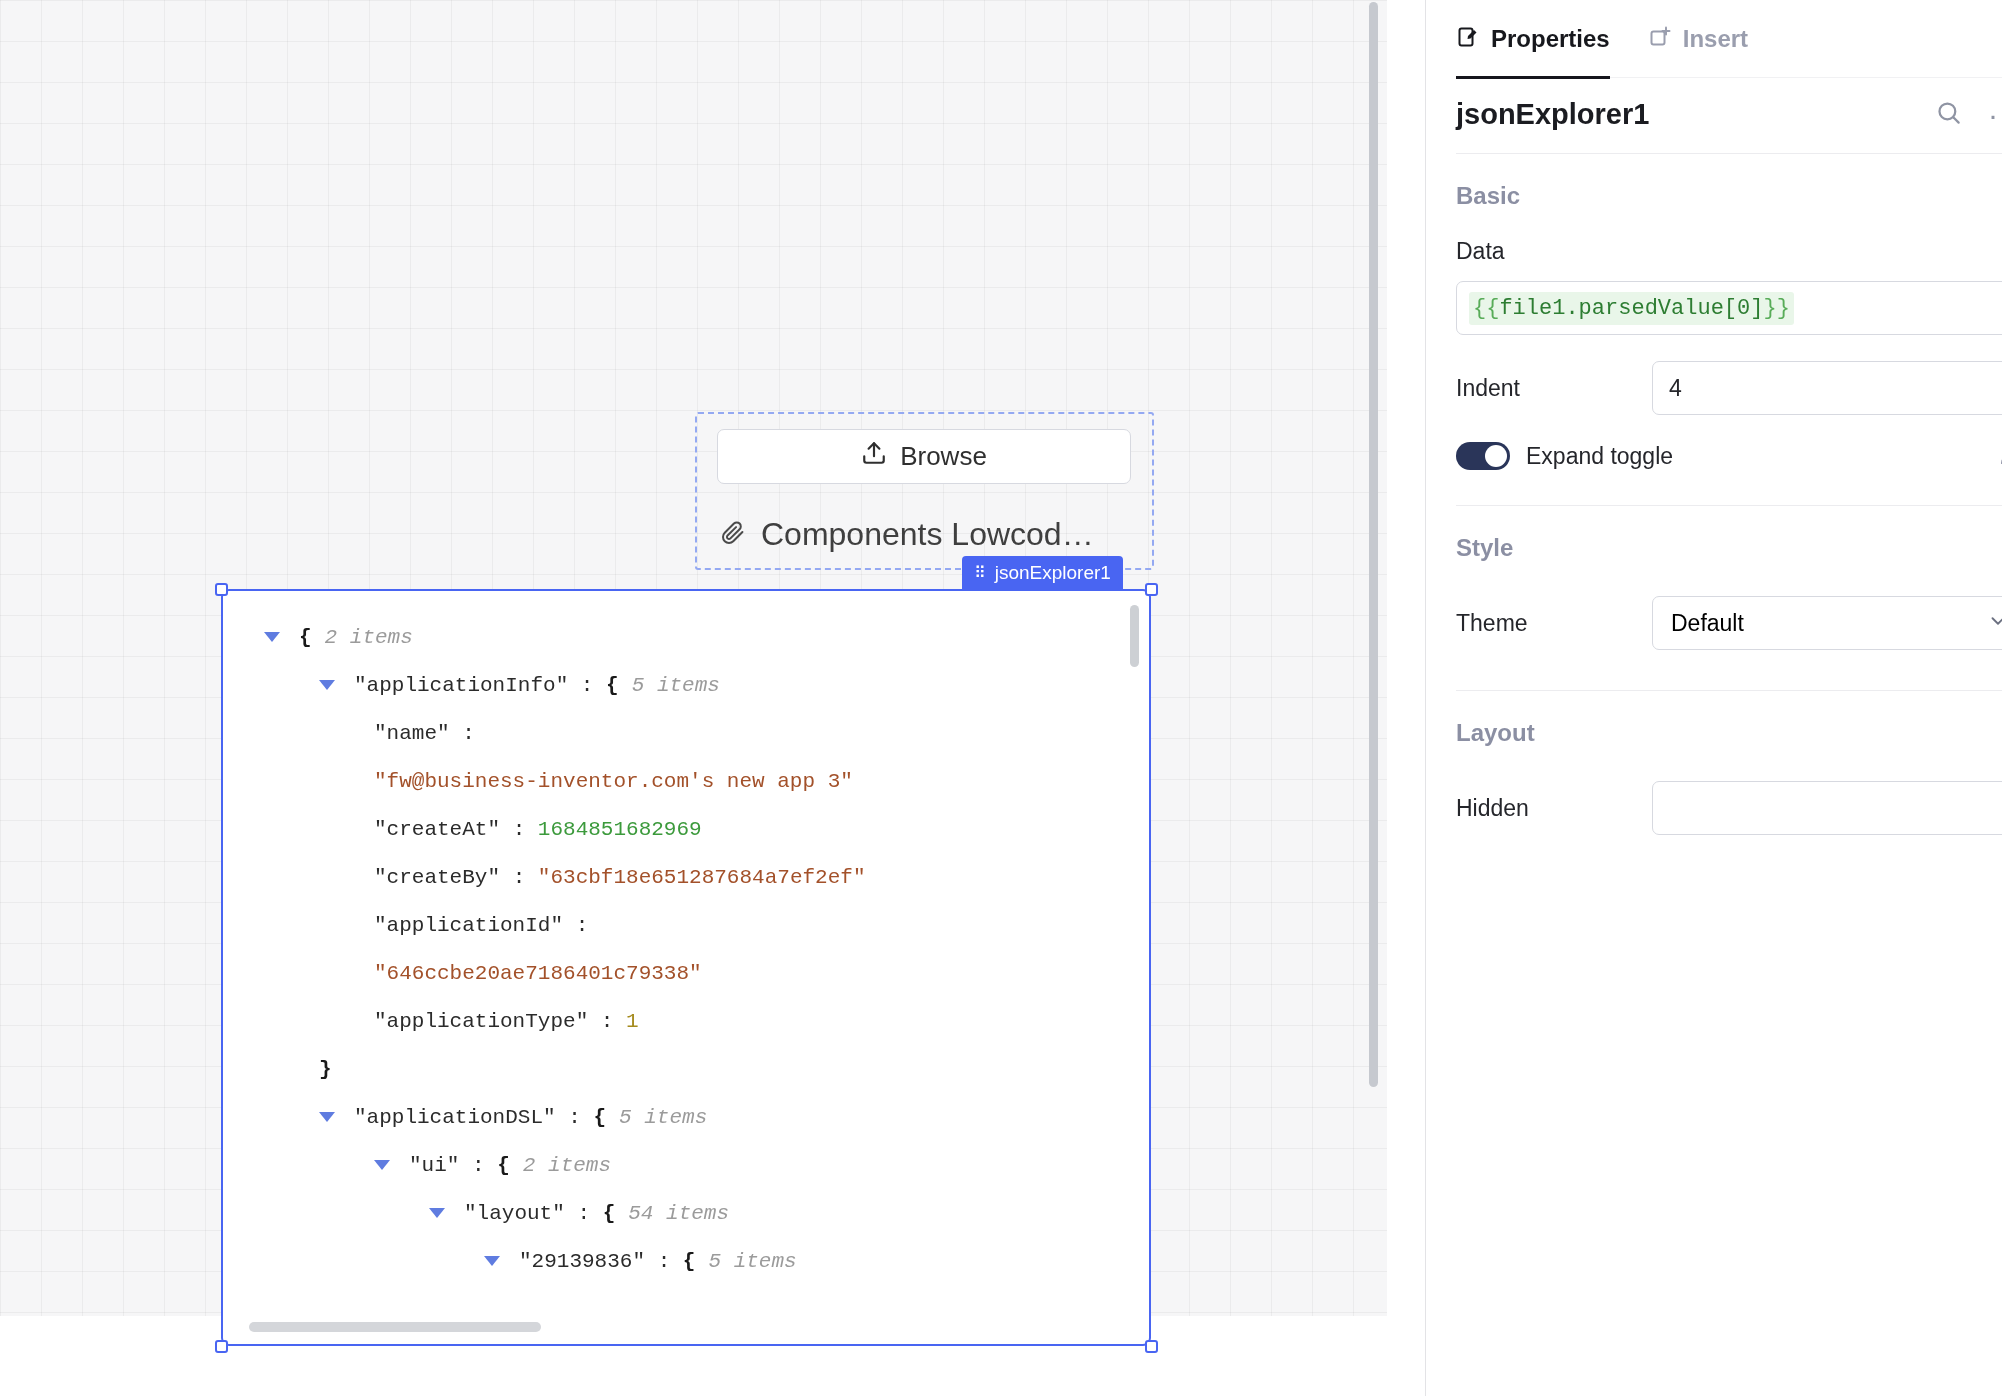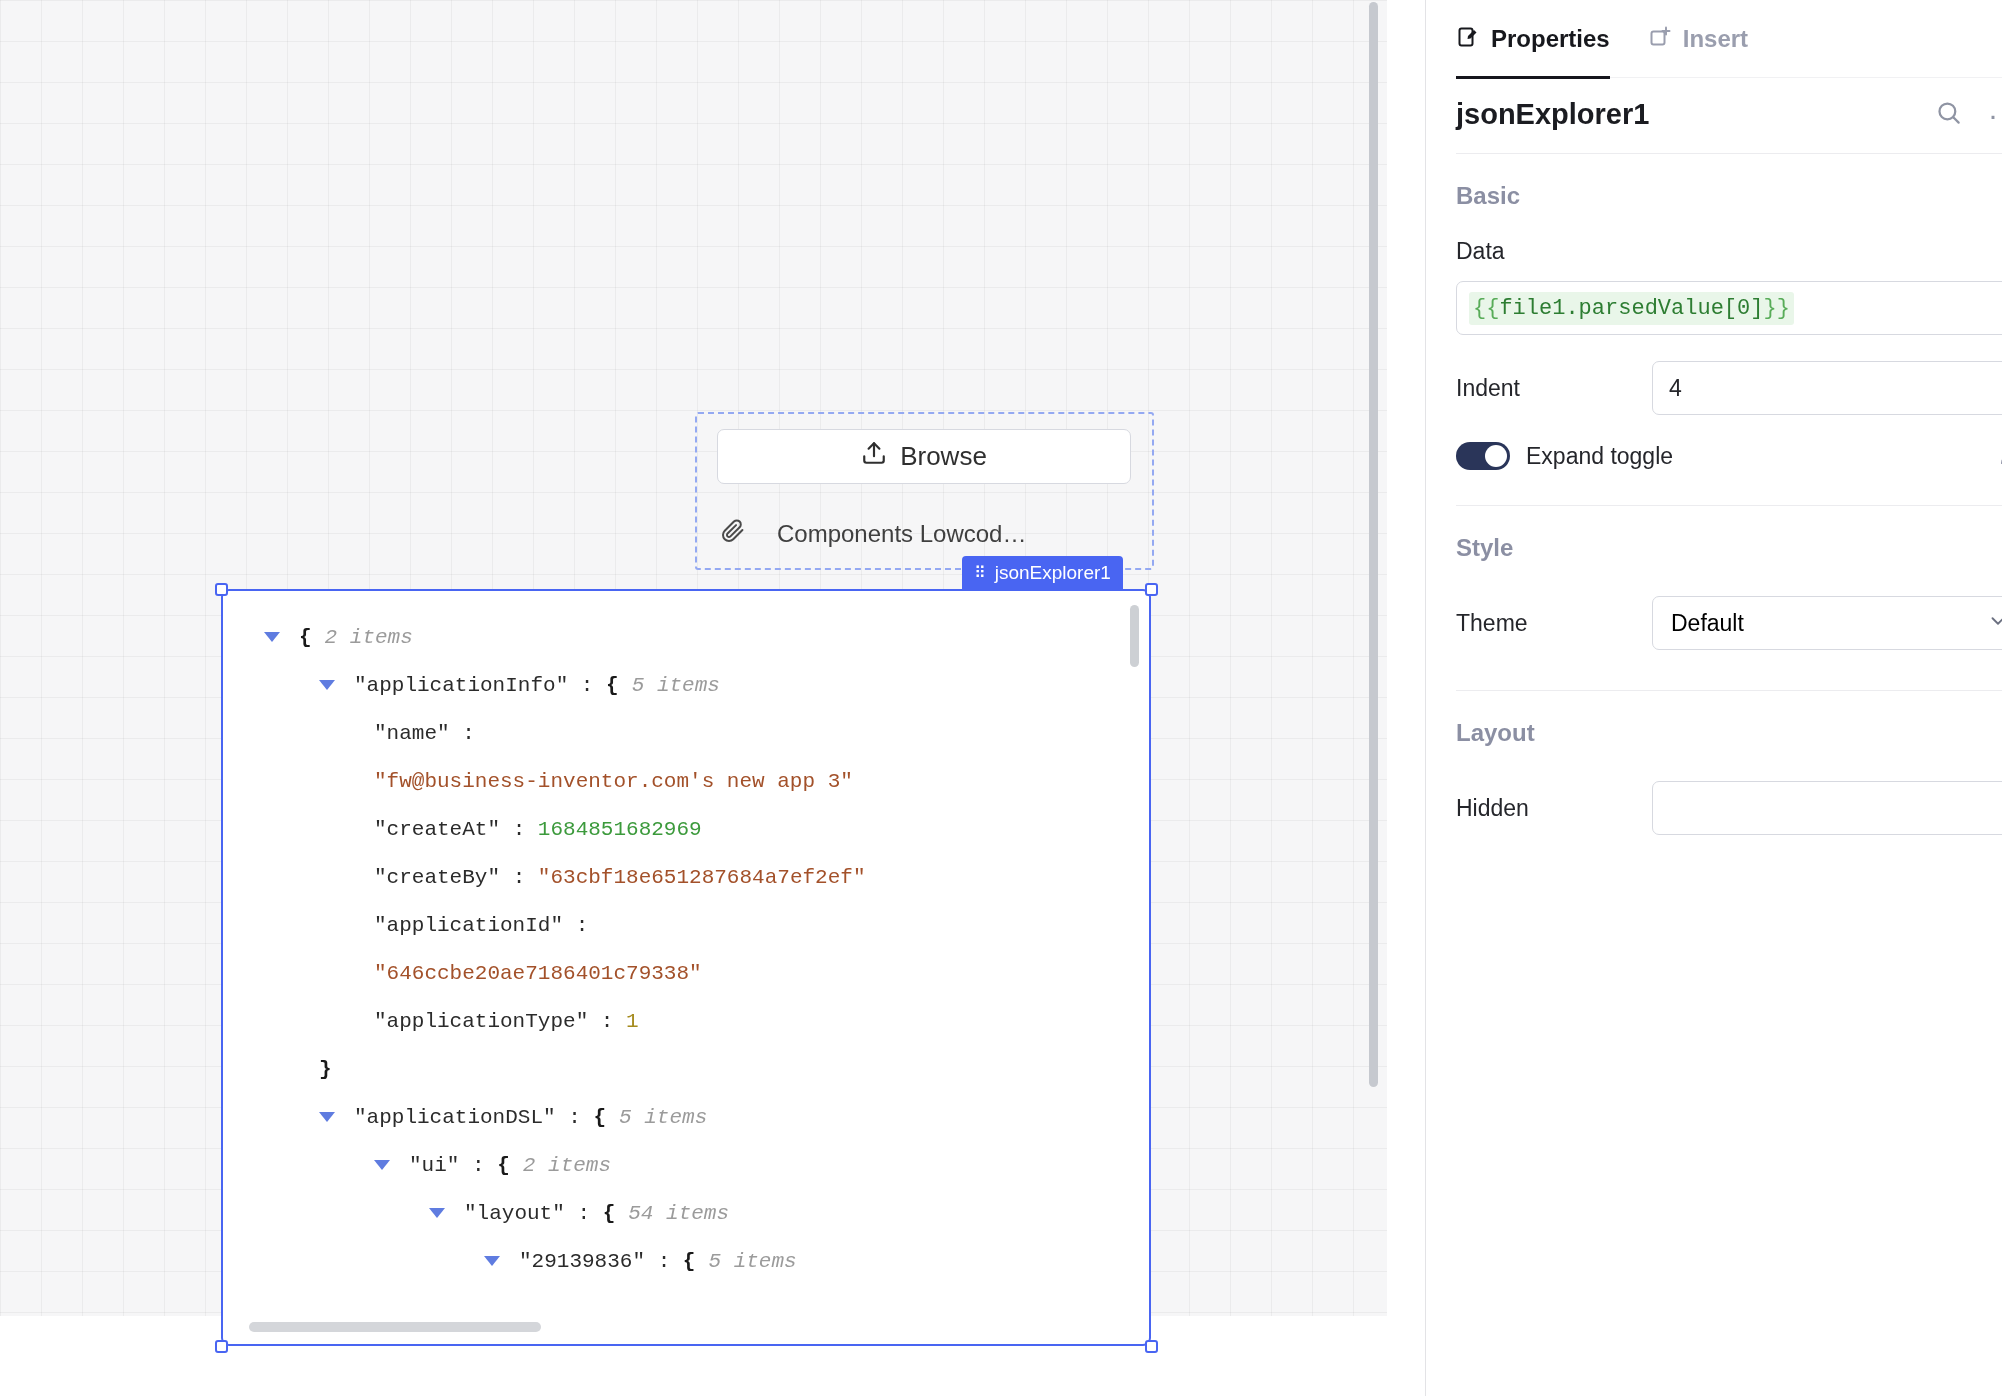--- a/index.html
+++ b/index.html
@@ -27,22 +27,22 @@
     border:2px dashed #94a9f2; border-radius:3px;
   }
   .browse-btn {
     position:absolute; left:20px; top:15px; width:414px; height:55px;
     background:#fff; border:1px solid #d7d9e0; border-radius:7px;
     display:flex; align-items:center; justify-content:center; gap:13px;
     font-size:26px; color:#2f2f2f; cursor:pointer;
   }
   .file-row {
     position:absolute; left:24px; top:98px; height:44px;
-    display:flex; align-items:center; gap:32px;
-    font-size:24px; color:#3f3f3f;
+    display:flex; align-items:center; gap:16px;
+    font-size:32px; color:#3f3f3f;
   }
 
   
   .sel-tag {
     position:absolute; left:962px; top:556px; height:33px; padding:0 12px;
     background:#4965f2; border-radius:4px 4px 0 0;
     display:flex; align-items:center; gap:9px;
     color:#fff; font-size:19px; z-index:6;
   }
   .drag-glyph { font-family:"DejaVu Sans", sans-serif; font-size:16px; line-height:1; }

